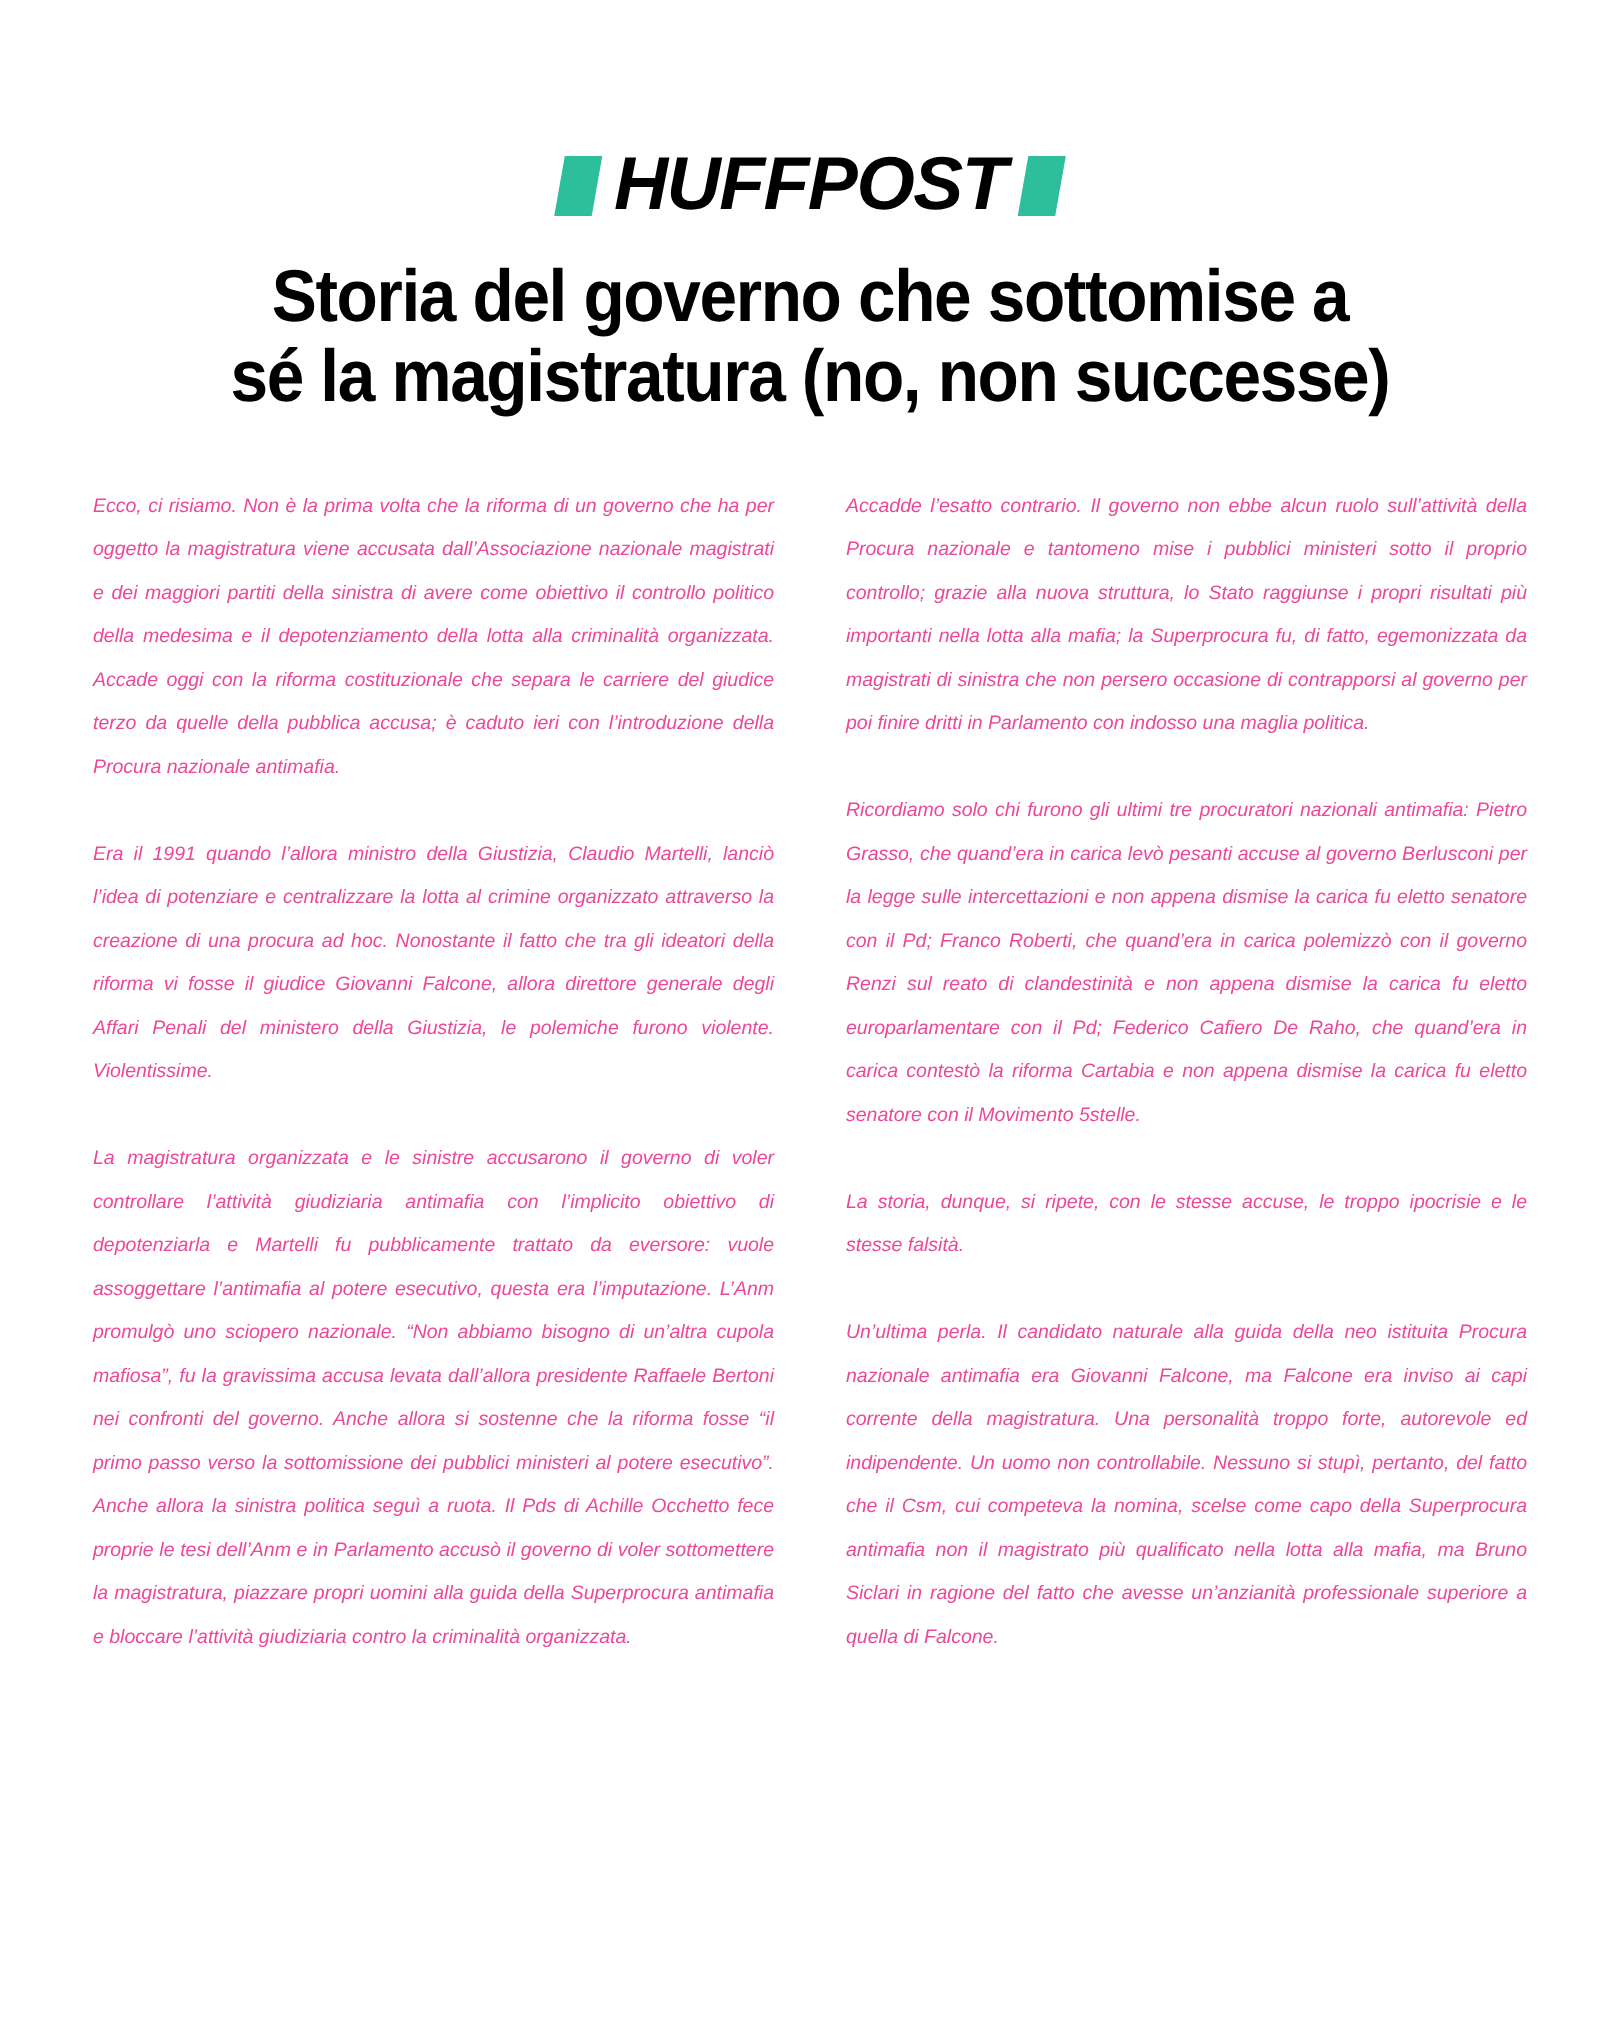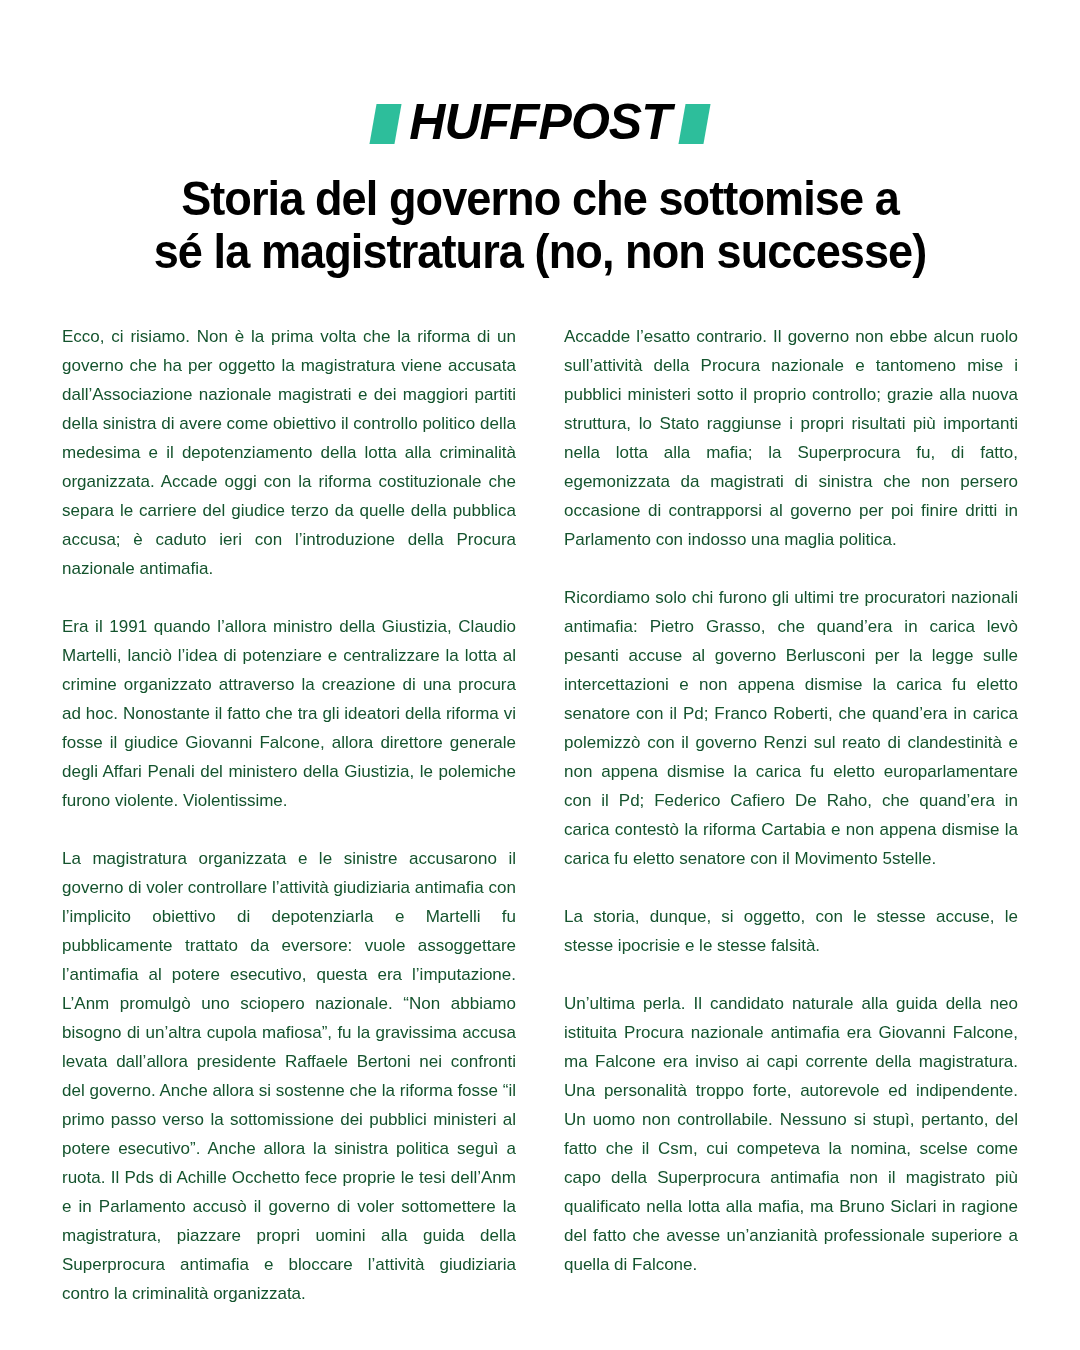--- a/index.html
+++ b/index.html
@@ -61,25 +61,26 @@
   .columns {
     display: flex;
     gap: 48px;
     margin-top: 44px;
   }
   .col {
     flex: 1 1 0;
     min-width: 0;
   }
   .col p {
-    font-size: 17px;
+    font-size: 13px;
     line-height: 29px;
-    color: #14532d;
+    color: #ec4899;
     text-align: justify;
     margin-bottom: 29px;
+    font-style: italic;
   }
   .col p:last-child { margin-bottom: 0; }
 </style>
 </head>
 <body>
 
 <div class="page">
 
   <div class="logo-row">
     <div class="logo">
@@ -98,18 +99,18 @@
 
     <div class="col">
       <p>Ecco, ci risiamo. Non è la prima volta che la riforma di un governo che ha per oggetto la magistratura viene accusata dall’Associazione nazionale magistrati e dei maggiori partiti della sinistra di avere come obiettivo il controllo politico della medesima e il depotenziamento della lotta alla criminalità organizzata. Accade oggi con la riforma costituzionale che separa le carriere del giudice terzo da quelle della pubblica accusa; è caduto ieri con l’introduzione della Procura nazionale antimafia.</p>
       <p>Era il 1991 quando l’allora ministro della Giustizia, Claudio Martelli, lanciò l’idea di potenziare e centralizzare la lotta al crimine organizzato attraverso la creazione di una procura ad hoc. Nonostante il fatto che tra gli ideatori della riforma vi fosse il giudice Giovanni Falcone, allora direttore generale degli Affari Penali del ministero della Giustizia, le polemiche furono violente. Violentissime.</p>
       <p>La magistratura organizzata e le sinistre accusarono il governo di voler controllare l’attività giudiziaria antimafia con l’implicito obiettivo di depotenziarla e Martelli fu pubblicamente trattato da eversore: vuole assoggettare l’antimafia al potere esecutivo, questa era l’imputazione. L’Anm promulgò uno sciopero nazionale. “Non abbiamo bisogno di un’altra cupola mafiosa”, fu la gravissima accusa levata dall’allora presidente Raffaele Bertoni nei confronti del governo. Anche allora si sostenne che la riforma fosse “il primo passo verso la sottomissione dei pubblici ministeri al potere esecutivo”. Anche allora la sinistra politica seguì a ruota. Il Pds di Achille Occhetto fece proprie le tesi dell’Anm e in Parlamento accusò il governo di voler sottomettere la magistratura, piazzare propri uomini alla guida della Superprocura antimafia e bloccare l’attività giudiziaria contro la criminalità organizzata.</p>
     </div>
 
     <div class="col">
       <p>Accadde l’esatto contrario. Il governo non ebbe alcun ruolo sull’attività della Procura nazionale e tantomeno mise i pubblici ministeri sotto il proprio controllo; grazie alla nuova struttura, lo Stato raggiunse i propri risultati più importanti nella lotta alla mafia; la Superprocura fu, di fatto, egemonizzata da magistrati di sinistra che non persero occasione di contrapporsi al governo per poi finire dritti in Parlamento con indosso una maglia politica.</p>
       <p>Ricordiamo solo chi furono gli ultimi tre procuratori nazionali antimafia: Pietro Grasso, che quand’era in carica levò pesanti accuse al governo Berlusconi per la legge sulle intercettazioni e non appena dismise la carica fu eletto senatore con il Pd; Franco Roberti, che quand’era in carica polemizzò con il governo Renzi sul reato di clandestinità e non appena dismise la carica fu eletto europarlamentare con il Pd; Federico Cafiero De Raho, che quand’era in carica contestò la riforma Cartabia e non appena dismise la carica fu eletto senatore con il Movimento 5stelle.</p>
-      <p>La storia, dunque, si oggetto, con le stesse accuse, le stesse ipocrisie e le stesse falsità.</p>
+      <p>La storia, dunque, si ripete, con le stesse accuse, le troppo ipocrisie e le stesse falsità.</p>
       <p>Un’ultima perla. Il candidato naturale alla guida della neo istituita Procura nazionale antimafia era Giovanni Falcone, ma Falcone era inviso ai capi corrente della magistratura. Una personalità troppo forte, autorevole ed indipendente. Un uomo non controllabile. Nessuno si stupì, pertanto, del fatto che il Csm, cui competeva la nomina, scelse come capo della Superprocura antimafia non il magistrato più qualificato nella lotta alla mafia, ma Bruno Siclari in ragione del fatto che avesse un’anzianità professionale superiore a quella di Falcone.</p>
     </div>
 
   </div>
 </div>
 
 </body></html>

